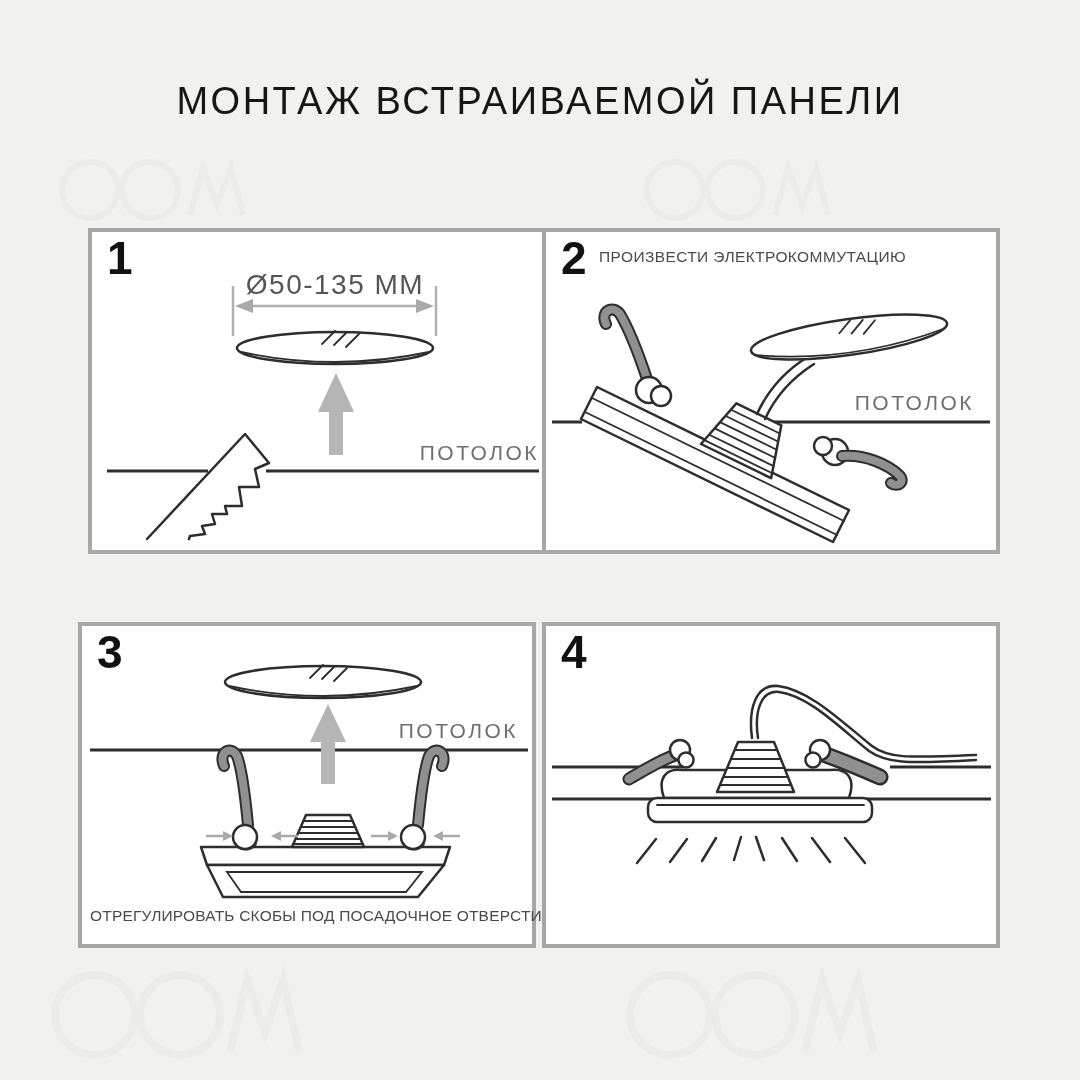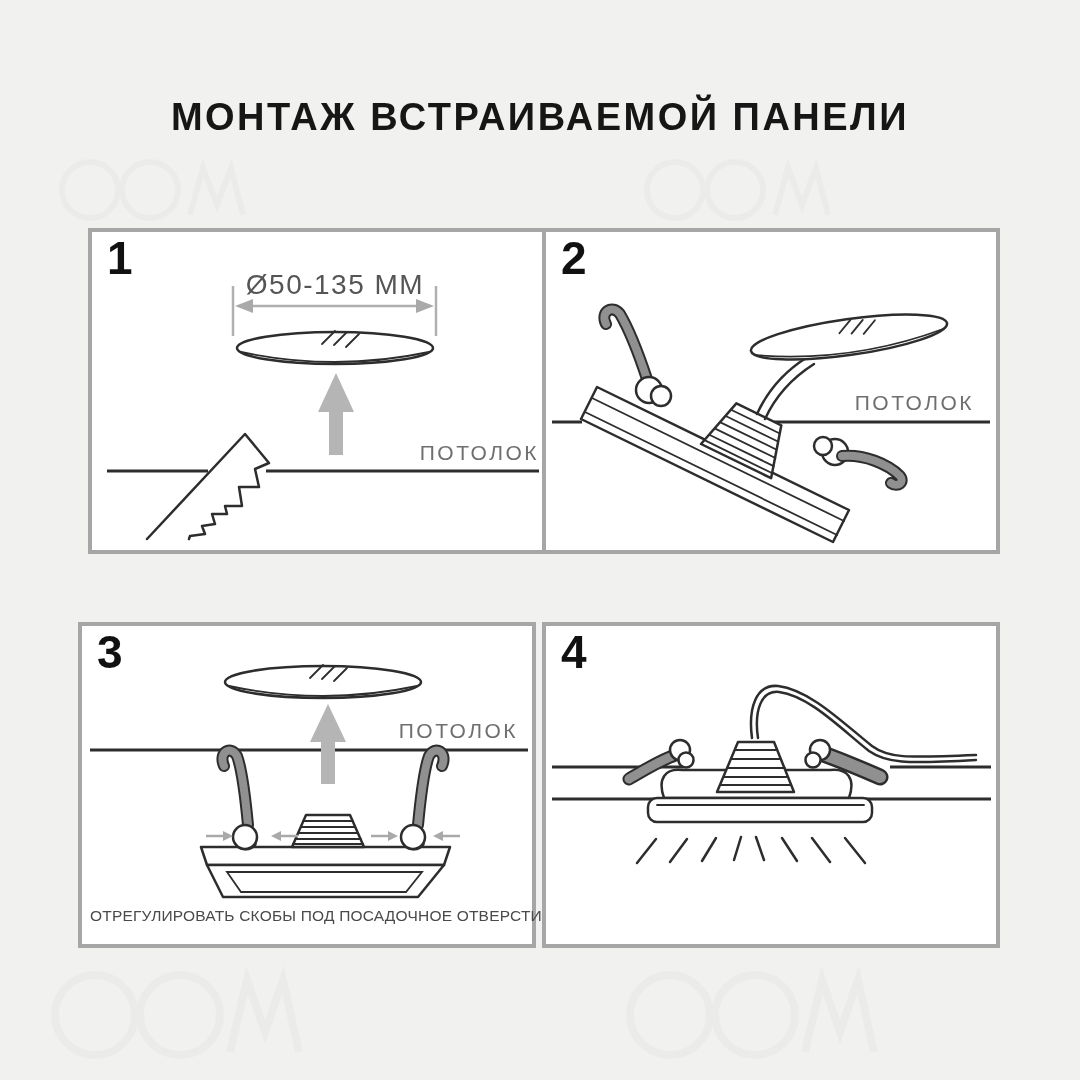--- a/index.html
+++ b/index.html
@@ -2,22 +2,22 @@
 <html><head>
 <meta charset="utf-8">
 <style>
   html,body{margin:0;padding:0;}
   body{
     width:1080px;height:1080px;position:relative;overflow:hidden;
     background:#f1f1ef;
     font-family:"Liberation Sans", sans-serif;
   }
   .page-title{
-    position:absolute;left:0;top:96px;width:1080px;
-    text-align:center;font-size:38px;font-weight:bold;letter-spacing:2.5px;
+    position:absolute;left:0;top:80px;width:1080px;
+    text-align:center;font-size:38px;font-weight:normal;letter-spacing:2.5px;
     color:#161616;white-space:nowrap;
   }
   .panel{
     position:absolute;width:458px;height:326px;box-sizing:border-box;
     background:#ffffff;border:4px solid #a6a6a6;
   }
   #panel1{left:88px;top:228px;}
   #panel2{left:542px;top:228px;}
   #panel3{left:78px;top:622px;}
   #panel4{left:542px;top:622px;}
@@ -161,20 +161,21 @@
     </g>
 
     <g>
       <circle class="ink-fill" stroke-width="2.2" cx="289" cy="220" r="13"></circle>
       <circle class="ink-fill" stroke-width="2" cx="277" cy="214" r="9"></circle>
       <path class="clip-under" stroke-width="12" d="M296,224 C 318,222 342,232 354,244 C 359,250 352,256 345,251"></path>
       <path class="clip-over" stroke-width="8" d="M296,224 C 318,222 342,232 354,244 C 359,250 352,256 345,251"></path>
     </g>
   </svg>
   <div class="step-num">2</div>
+  <div class="caption caption-top">ПРОИЗВЕСТИ ЭЛЕКТРОКОММУТАЦИЮ</div>
 </div>
 
 <div class="panel" id="panel3">
   <svg class="art" viewBox="0 0 450 318">
 
     <g>
       <ellipse class="ink-fill" cx="241" cy="56" rx="98" ry="16"></ellipse>
       <path class="ink-thin" d="M147,60 Q241,80 335,60"></path>
       <g>
         <line class="ink-thin" x1="228" y1="52" x2="241" y2="39"></line>

